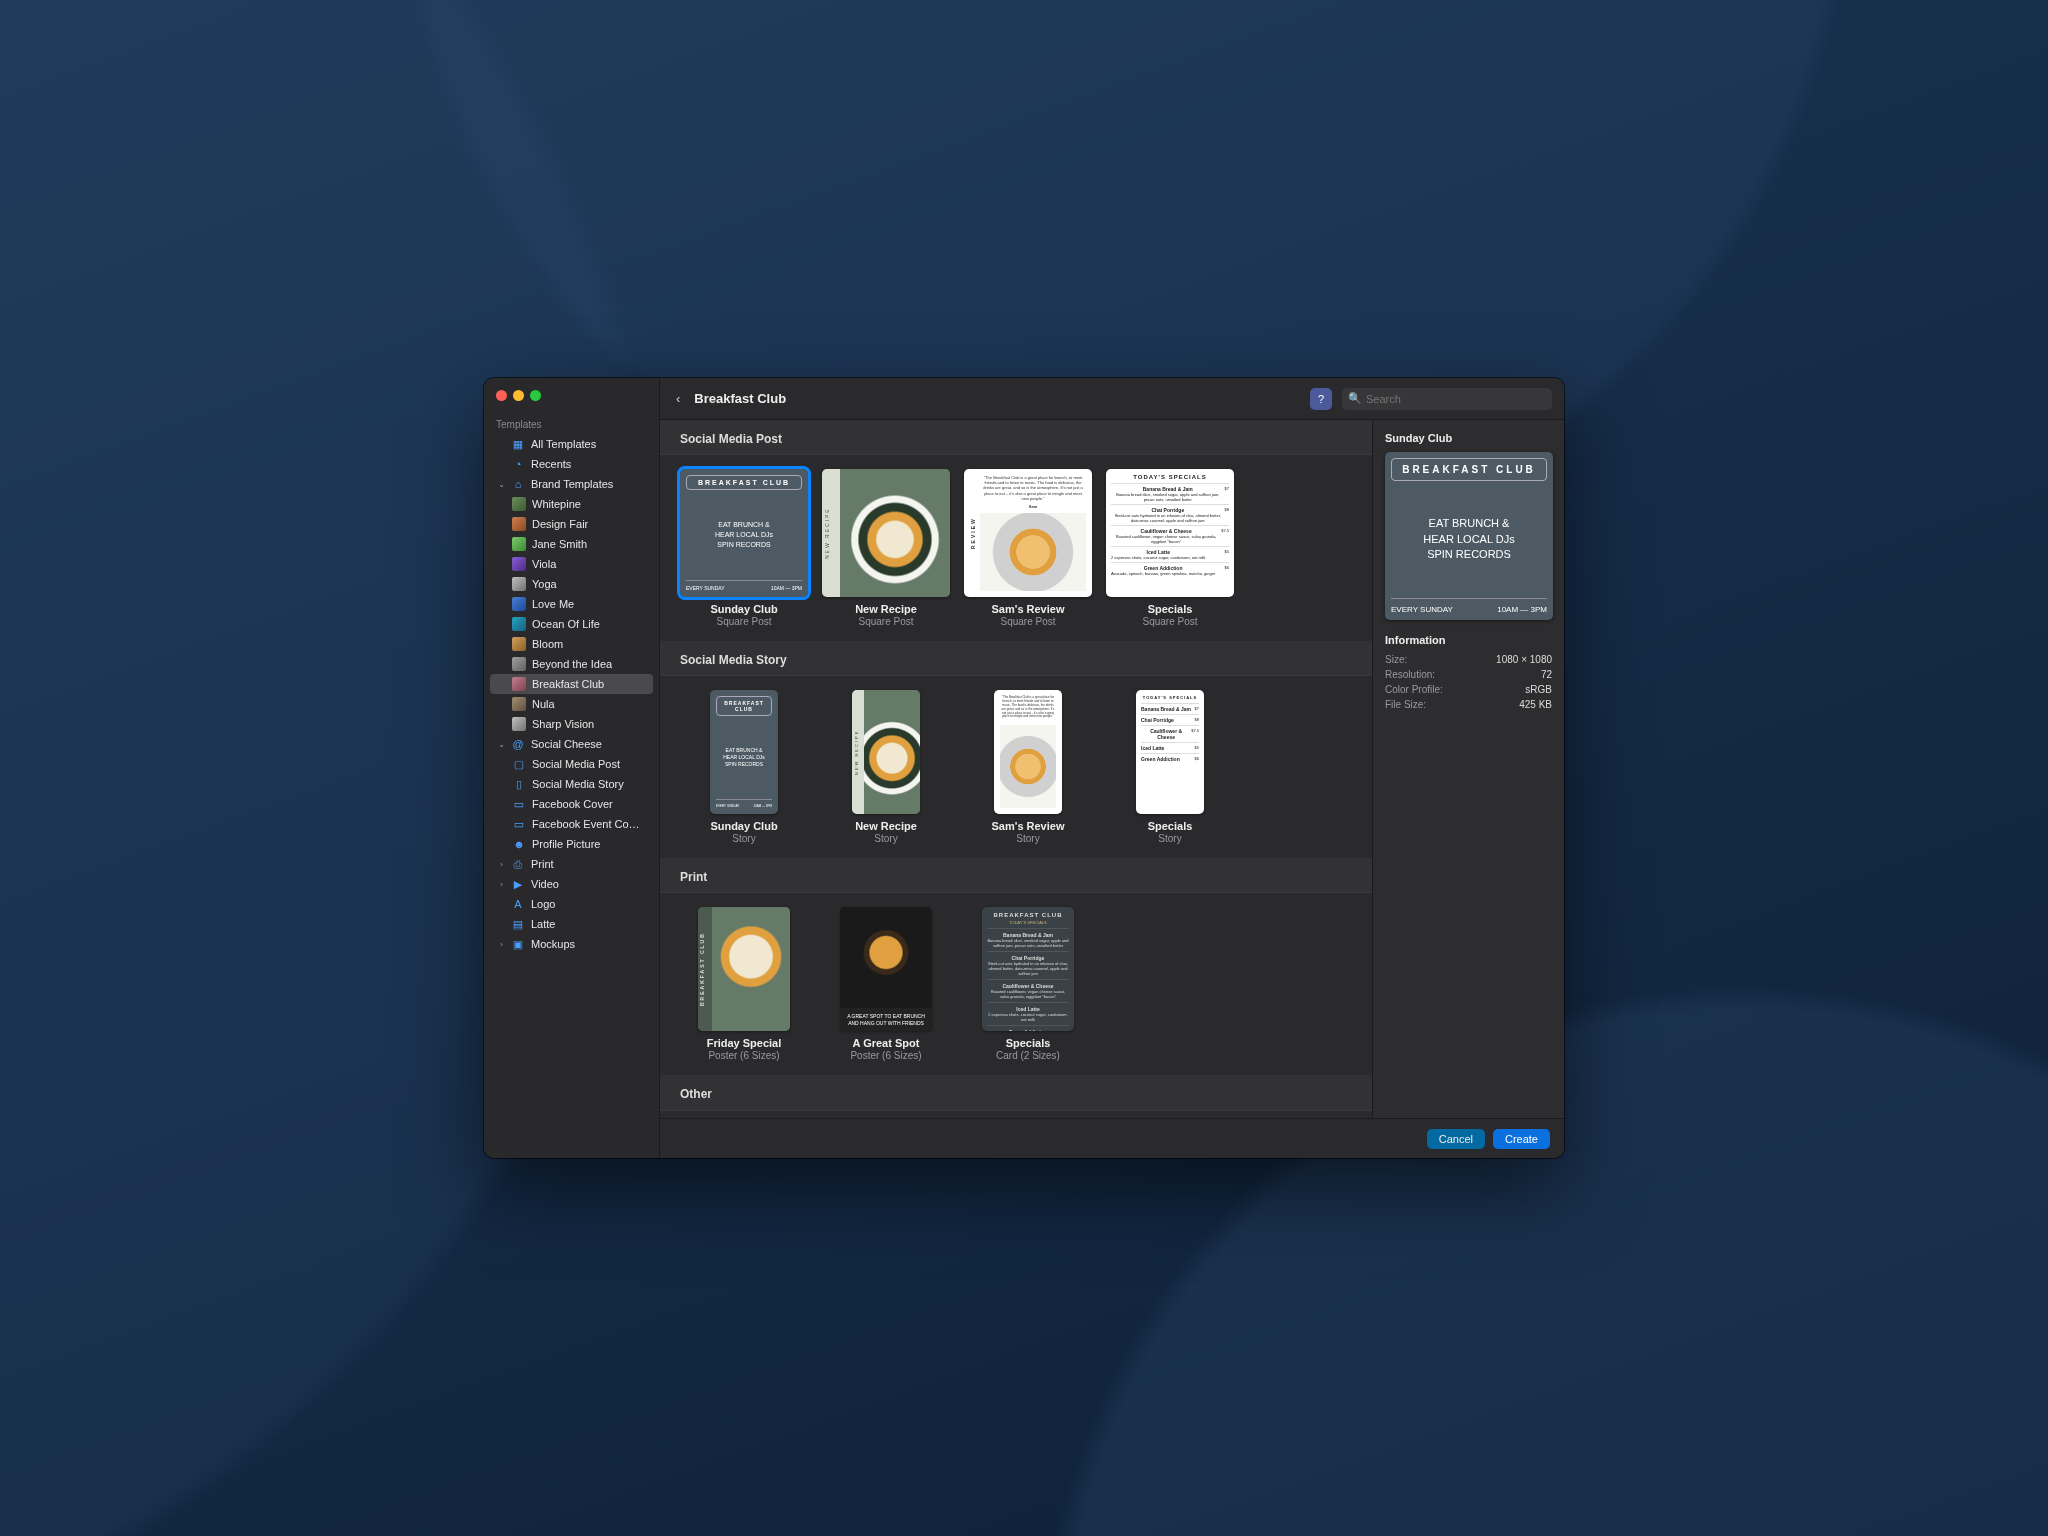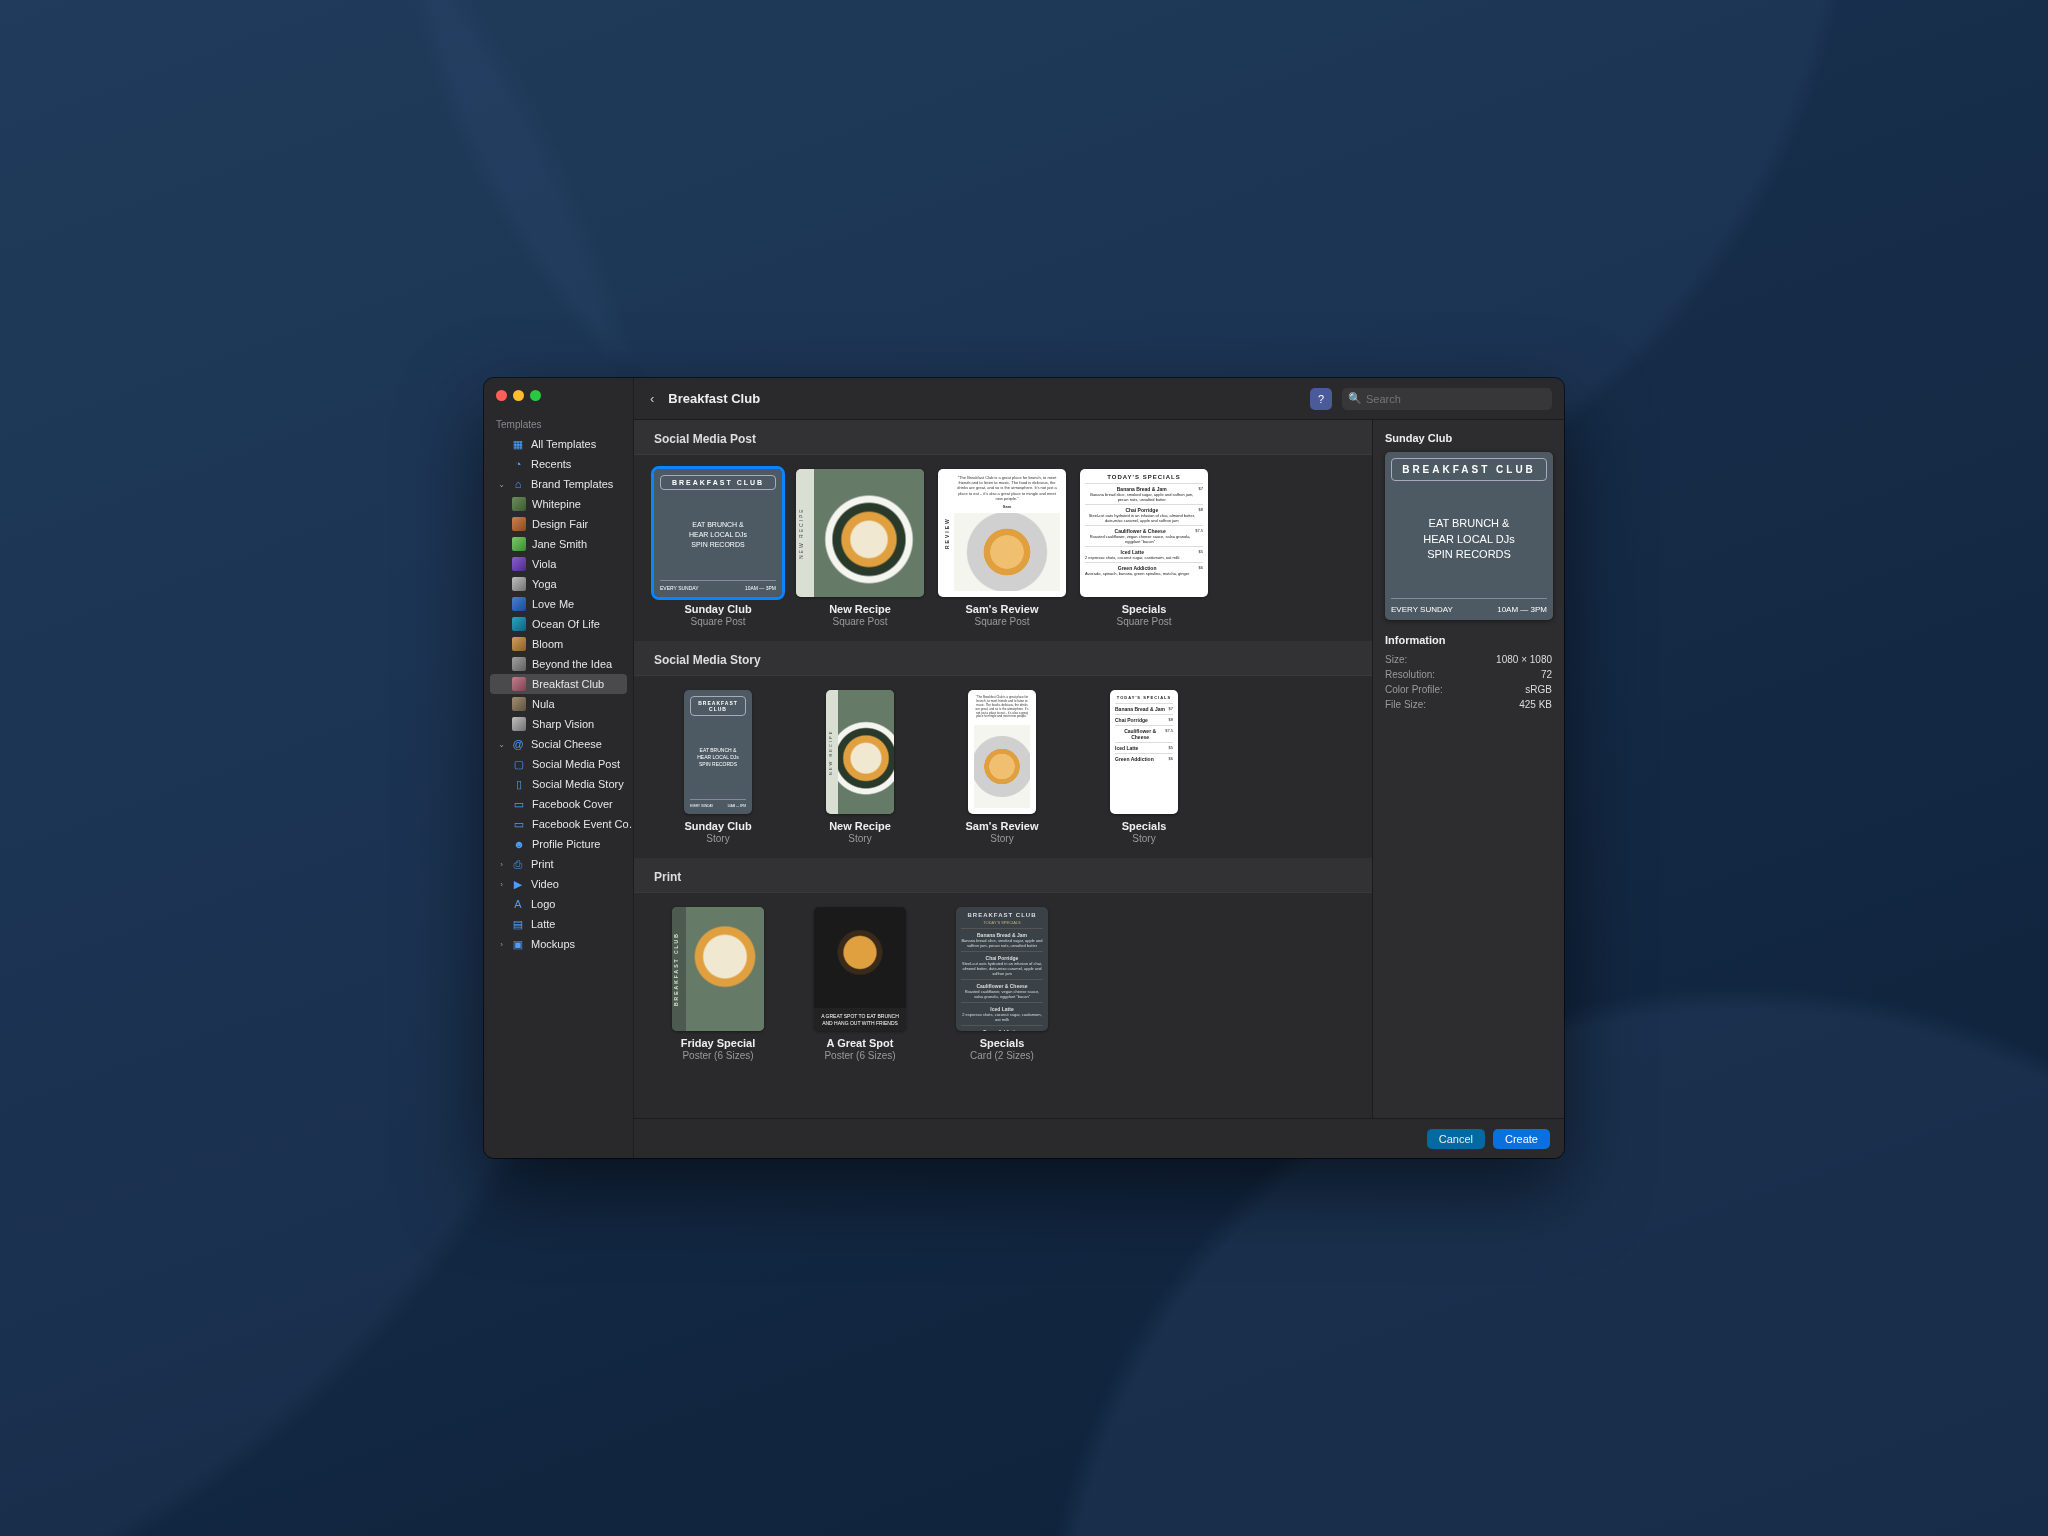--- a/index.html
+++ b/index.html
@@ -26,21 +26,21 @@
     height: 780px;
     background: #2a2a2c;
     border-radius: 10px;
     box-shadow: 0 30px 80px rgba(0,0,0,.55), 0 0 0 1px rgba(0,0,0,.6);
     display: flex;
     overflow: hidden;
     position: relative;
   }
   
   .sidebar {
-    width: 150px;
+    width: 176px;
     background: #29292b;
     border-right: 1px solid #1c1c1e;
     padding-top: 12px;
     font-size: 11px;
     color: #ccc;
     overflow-y: auto;
   }
   .traffic {
     display:flex; gap:6px; padding:0 0 16px 12px;
   }
@@ -474,20 +474,21 @@
               <div class="row"><b>Iced Latte</b><span>2 espresso shots, coconut sugar, cardamom, oat milk</span></div>
               <div class="row">
                   <b>Green Addiction</b>
                 </div>
             </div>
             <div class="t-name">Specials</div>
             <div class="t-sub">Card (2 Sizes)</div>
           </div>
         </div>
 
+        <div class="section-h section-other">Other</div>
       </div>
 
       <div class="info">
         <div class="info-title">Sunday Club</div>
         <div class="info-preview">
           <div class="thumb art-bc" style="width:100%;height:100%;border-radius:0;">
             <div class="hdr">BREAKFAST CLUB</div>
             <div class="mid"><span>EAT BRUNCH &amp;</span><br><span>HEAR LOCAL DJs</span><br><span>SPIN RECORDS</span></div>
             <div class="ftr">
                 <span>EVERY SUNDAY</span>

